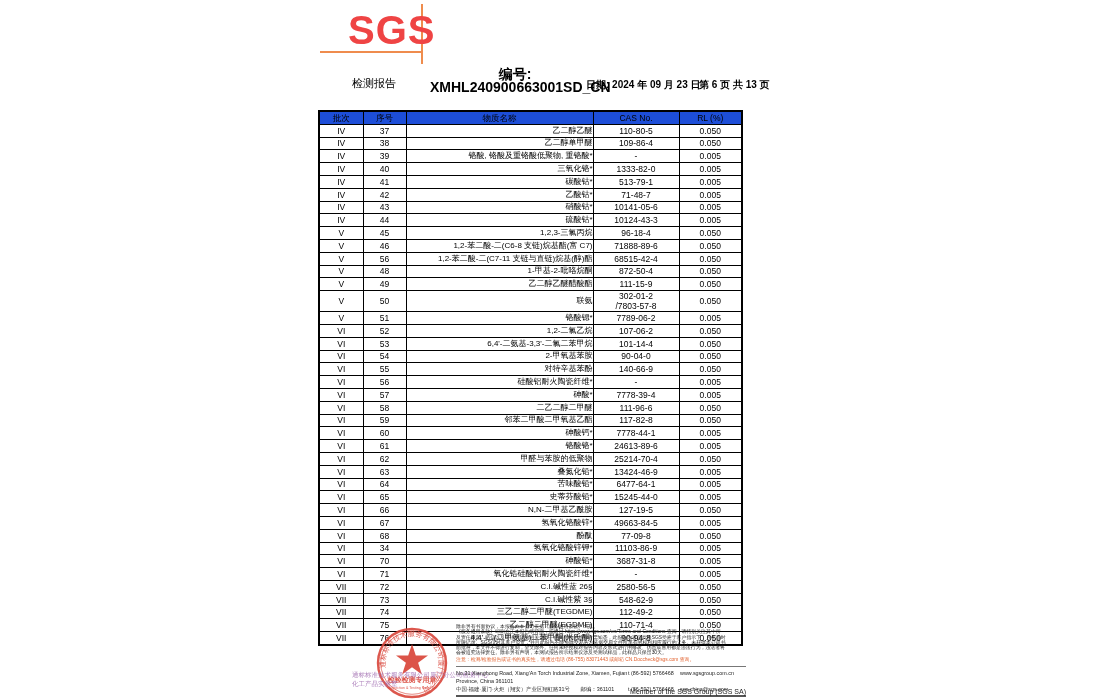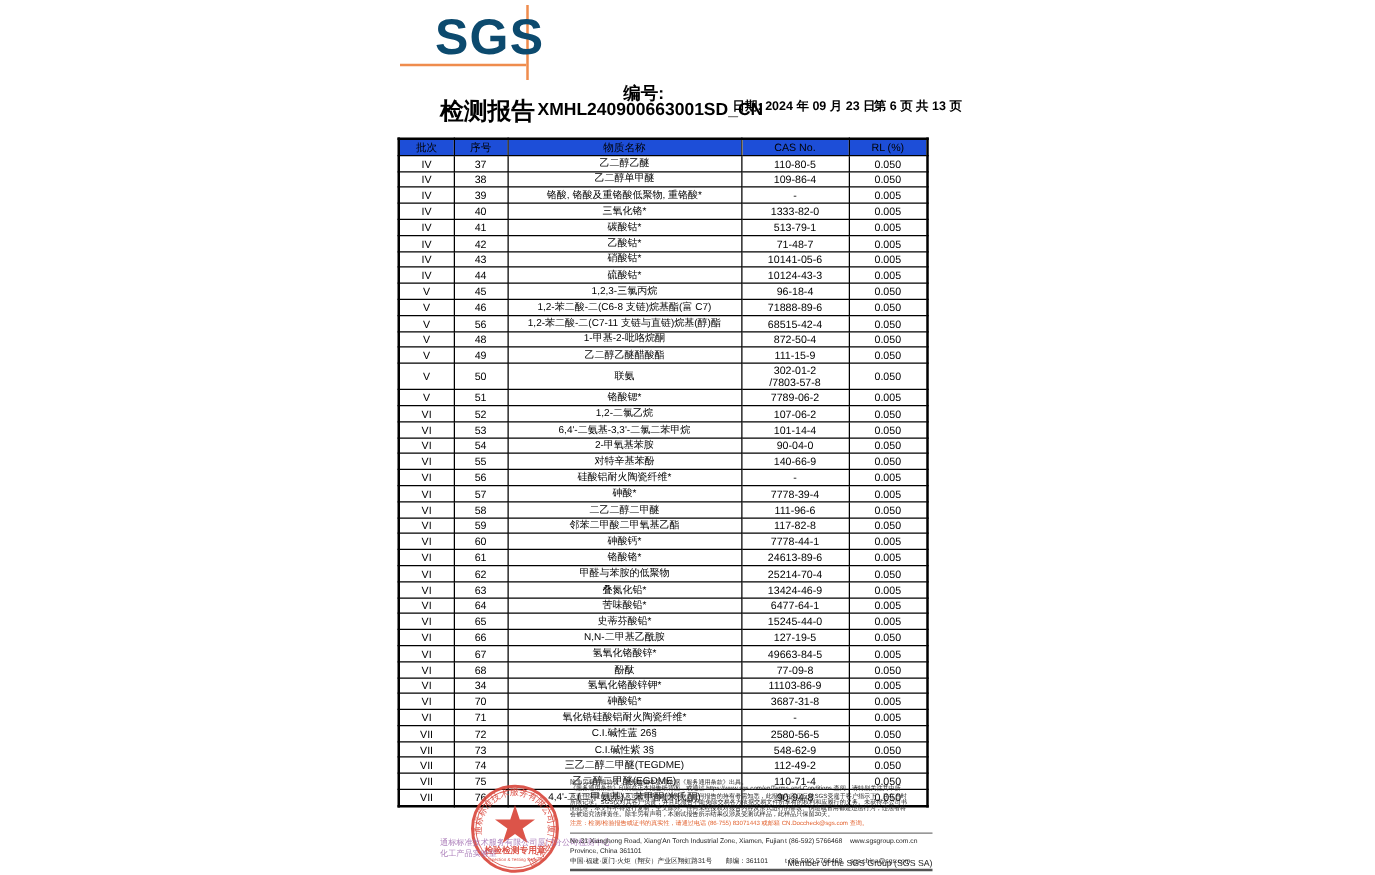--- a/index.html
+++ b/index.html
@@ -2,43 +2,43 @@
 <html><head>
 <meta charset="utf-8">
 <style>
   html,body{margin:0;padding:0;background:#fff;}
   #page{position:relative;width:1100px;height:700px;background:#ffffff;overflow:hidden;
         font-family:"Liberation Sans","DejaVu Sans",sans-serif;color:#000;}
 
   
   .logo-wrap{position:absolute;left:344px;top:6px;width:110px;height:56px;}
   .logo-text{position:absolute;left:4px;top:2px;font-size:40px;font-weight:bold;
-             color:#0c4a6e;letter-spacing:1px;font-family:"Liberation Sans",sans-serif;}
+             color:#ef4444;letter-spacing:1px;font-family:"Liberation Sans",sans-serif;}
   .logo-hline{position:absolute;left:-24px;top:45px;width:101px;height:2px;background:#ef8c4d;}
   .logo-vline{position:absolute;left:77px;top:-2px;width:2px;height:60px;background:#ef8c4d;}
 
   
   .title-row{position:absolute;left:0;top:66px;width:1100px;height:34px;}
-  .report-title{position:absolute;left:352px;top:10px;font-size:19px;font-weight:bold;}
+  .report-title{position:absolute;left:352px;top:10px;font-size:11px;font-weight:normal;}
   .number-block{position:absolute;left:430px;top:2px;width:170px;text-align:center;
                 font-size:14px;font-weight:bold;line-height:13px;}
   .date-block{position:absolute;left:586px;top:12px;font-size:10px;font-weight:bold;}
   .page-block{position:absolute;left:699px;top:12px;font-size:10px;font-weight:bold;}
 
   
   .tbl{position:absolute;left:318px;top:110px;width:423px;border-collapse:collapse;
        table-layout:fixed;}
   .tbl th,.tbl td{border:1px solid #000;text-align:center;vertical-align:middle;
        padding:0;height:11.8px;line-height:10px;font-size:8.5px;overflow:hidden;
        white-space:pre-line;}
   .tbl{border:2px solid #000;}
   .tbl th{background:#1d4ed8;font-weight:normal;font-size:8.5px;}
   .tbl col.c0{width:44px}.tbl col.c1{width:43px}.tbl col.c2{width:187px}
   .tbl col.c3{width:86px}.tbl col.c4{width:63px}
-  .tbl td:nth-child(3){font-size:8px;}
+  .tbl td:nth-child(3){font-size:8px;text-align:right;}
 
   
   .footer{position:absolute;left:0;top:618px;width:1100px;height:82px;font-size:5.5px;}
   .stamp{position:absolute;left:362px;top:8px;width:102px;height:74px;}
   .watermark{position:absolute;left:352px;top:52px;width:150px;color:#a06cb0;
              opacity:.85;font-size:6.5px;line-height:9px;}
   .disc{position:absolute;left:456px;top:6px;width:290px;font-size:4.9px;
         line-height:5.3px;color:#222;text-align:justify;}
   .disc .notice{color:#e2622f;margin-top:1px;}
   .addr{position:absolute;left:456px;top:48px;width:290px;border-top:1px solid #777;

